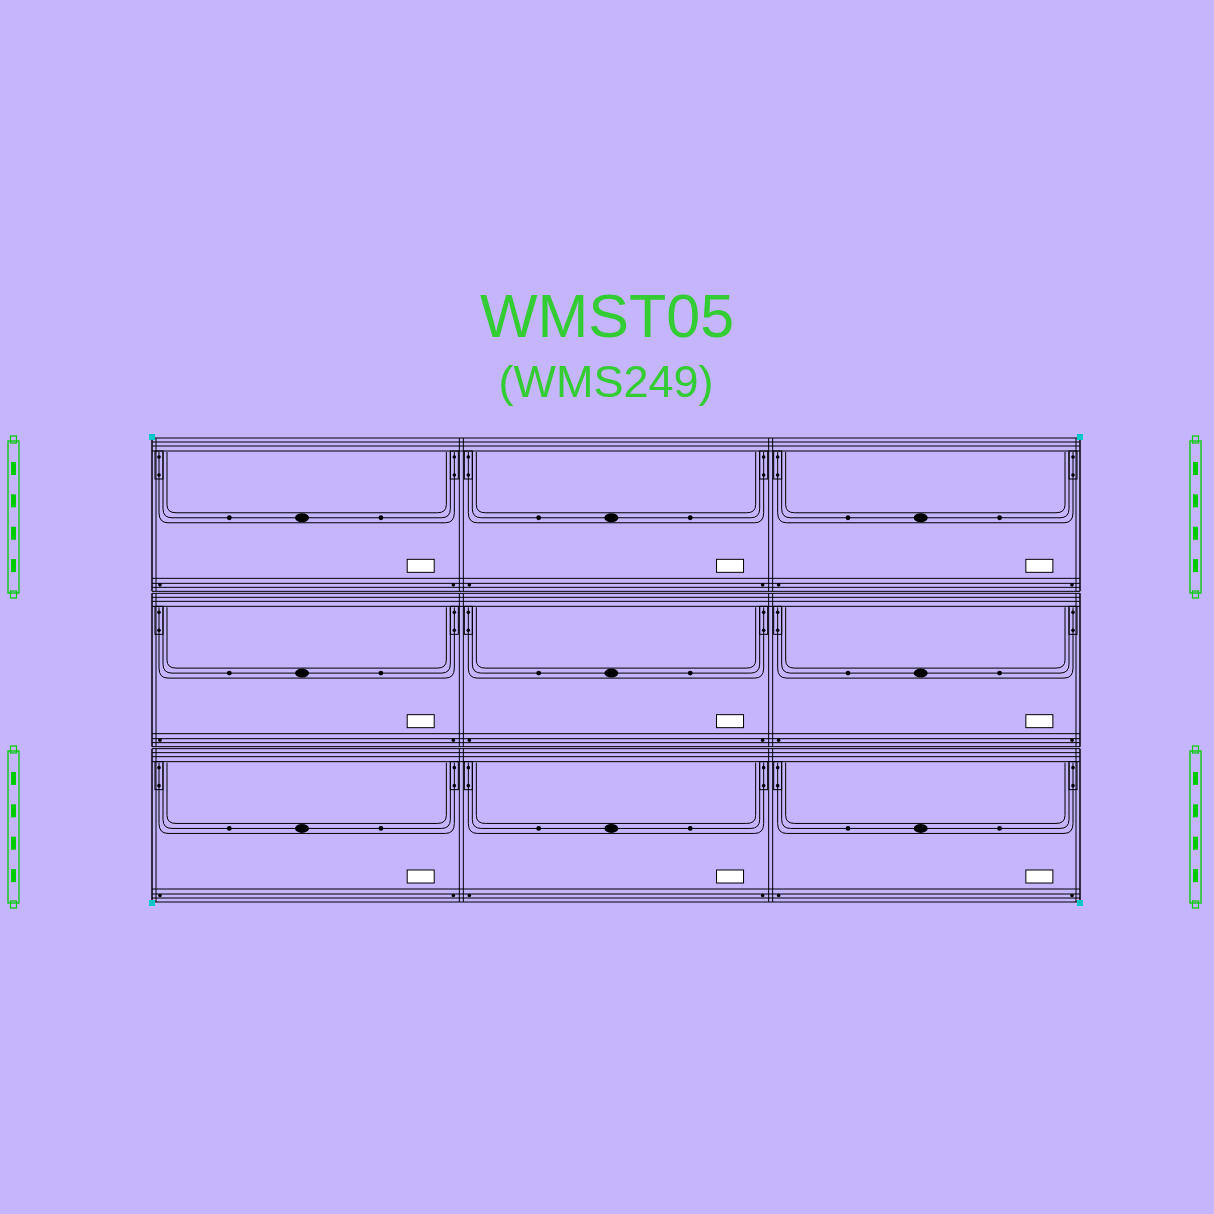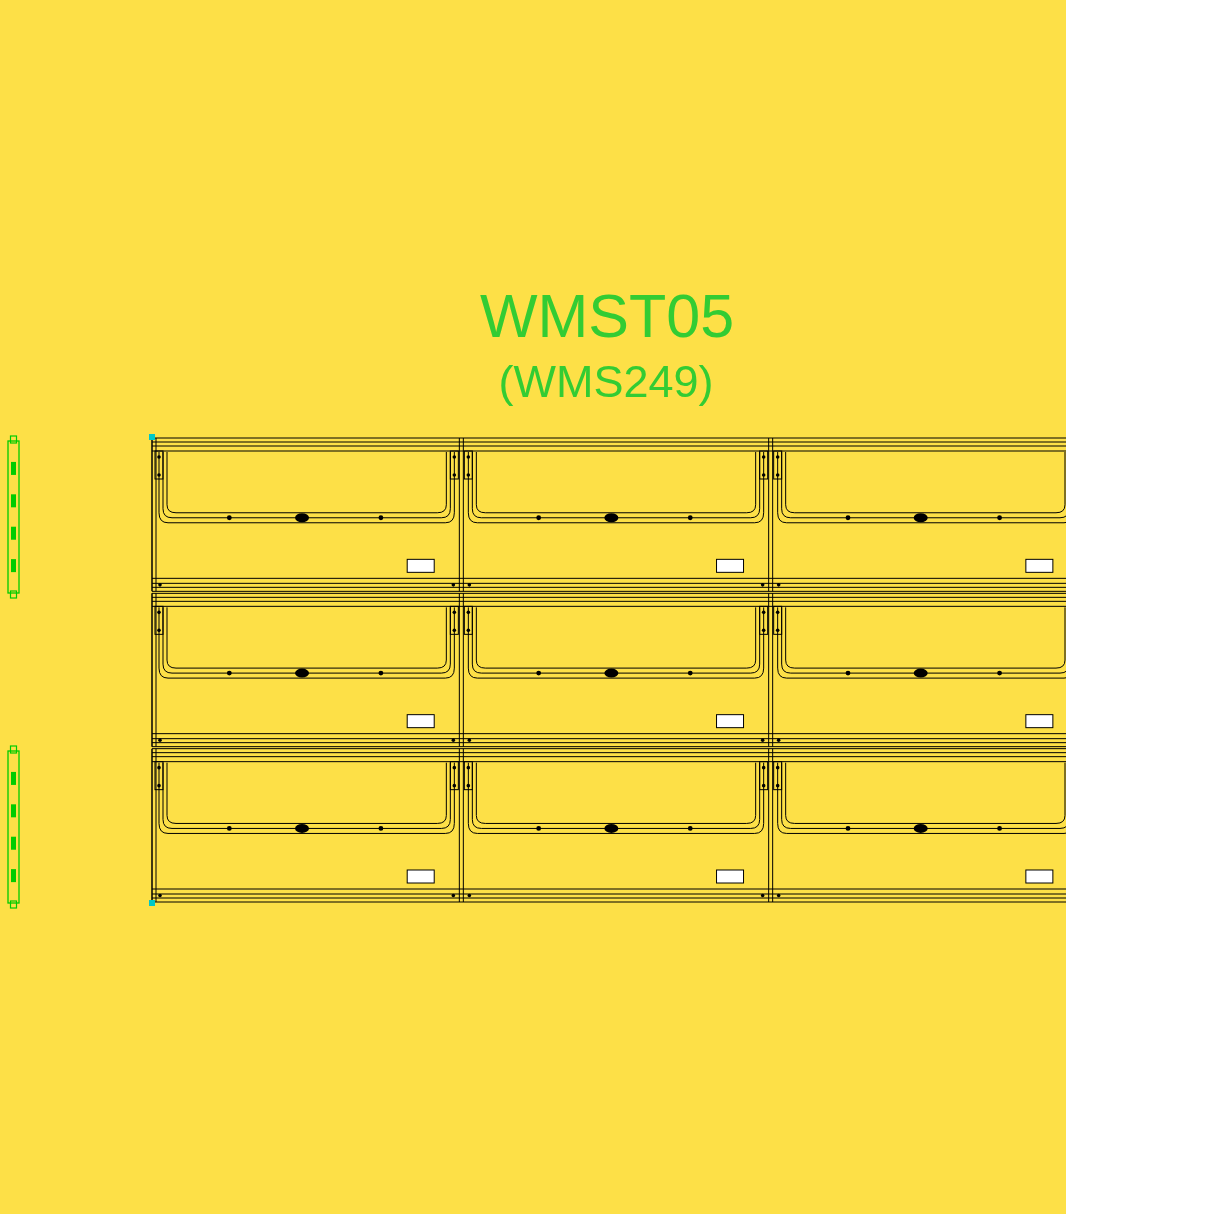--- a/index.html
+++ b/index.html
@@ -1,16 +1,16 @@
 <!DOCTYPE html>
 <html><head>
 <meta charset="utf-8">
 <style>
   html,body{margin:0;padding:0;background:#ffffff;}
-  .page{position:relative;width:1066px;height:1214px;background:#fde047;overflow:hidden;font-family:"Liberation Sans",sans-serif;}
+  .page{position:relative;width:1214px;height:1214px;background:#c4b5fd;overflow:hidden;font-family:"Liberation Sans",sans-serif;}
   svg{display:block;width:1214px;height:1214px;}
   .title-main{font-family:"Liberation Sans",sans-serif;font-size:61px;}
   .title-sub{font-family:"Liberation Sans",sans-serif;font-size:45px;}
 </style>
 </head>
 <body>
 
 <div class="page">
   <svg viewBox="0 0 1214 1214">
     <text class="title-main" x="607" y="337" text-anchor="middle" fill="#33cc33">WMST05</text>

